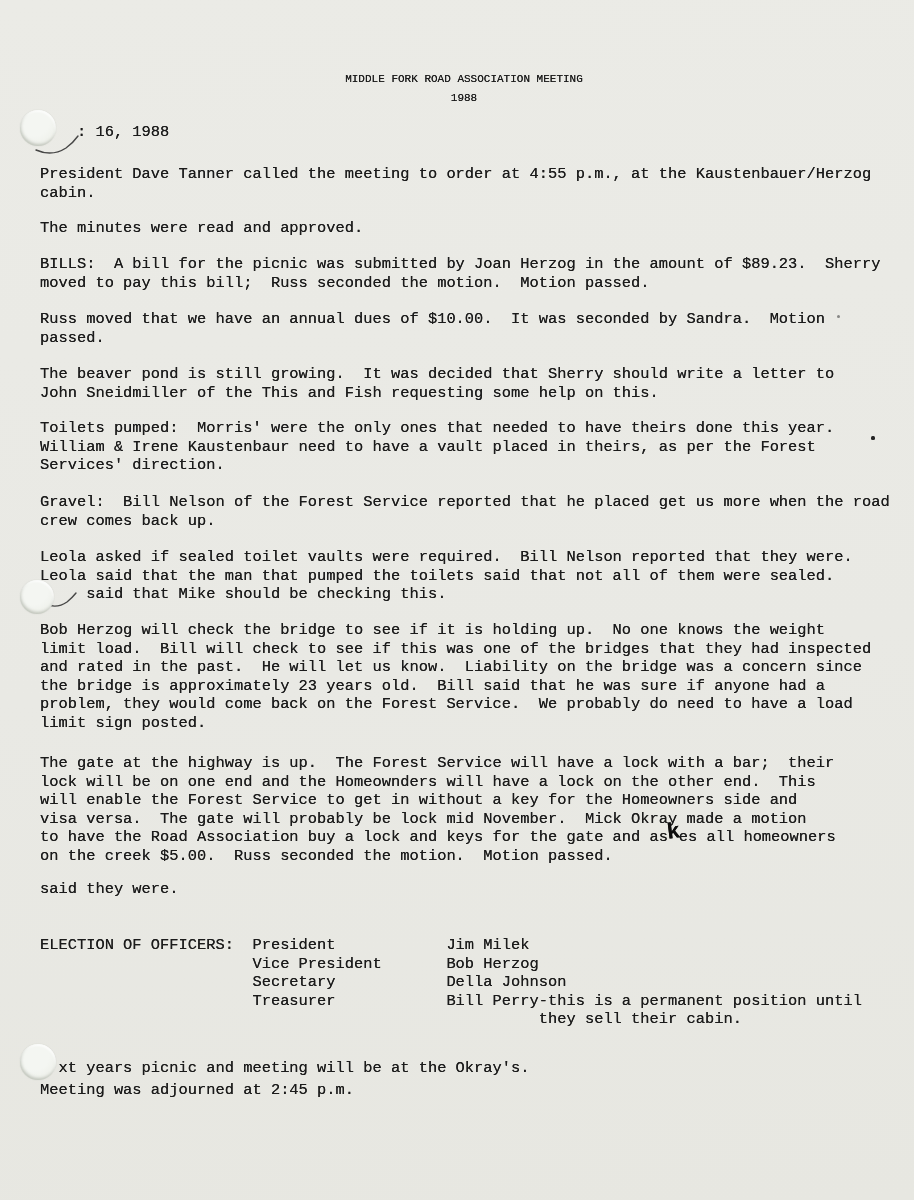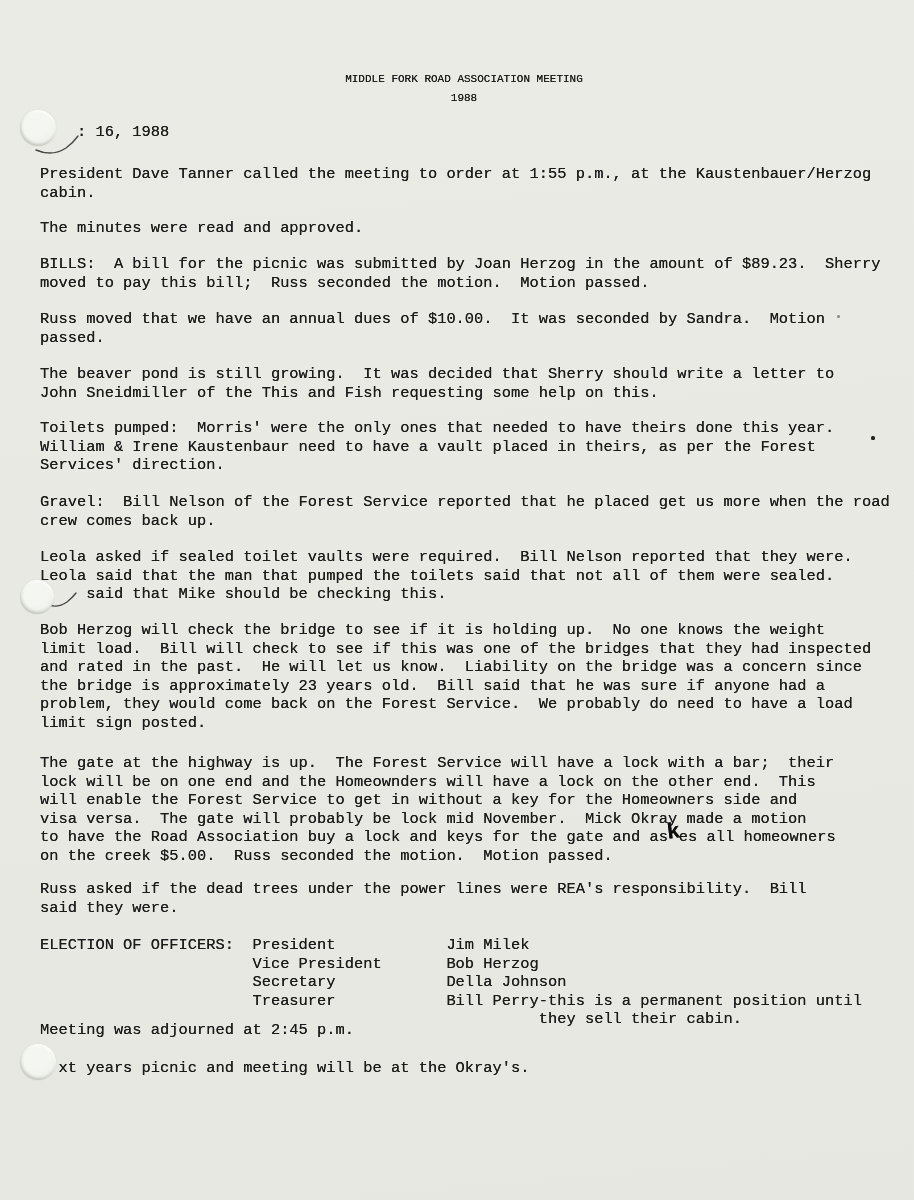--- a/index.html
+++ b/index.html
@@ -55,21 +55,21 @@
   <div class="title-block">
     <div>MIDDLE FORK ROAD ASSOCIATION MEETING</div>
     <div>1988</div>
   </div>
 
   <div class="body-text">
       <div class="para" style="top: 123px;">
         <div class="line">    : 16, 1988</div>
       </div>
       <div class="para" style="top: 165px;">
-        <div class="line">President Dave Tanner called the meeting to order at 1:55 p.m., at the Kaustenbauer/Herzog</div>
+        <div class="line">President Dave Tanner called the meeting to order at 4:55 p.m., at the Kaustenbauer/Herzog</div>
         <div class="line">cabin.</div>
       </div>
       <div class="para" style="top: 219px;">
         <div class="line">The minutes were read and approved.</div>
       </div>
       <div class="para" style="top: 255px;">
         <div class="line">BILLS:  A bill for the picnic was submitted by Joan Herzog in the amount of $89.23.  Sherry</div>
         <div class="line">moved to pay this bill;  Russ seconded the motion.  Motion passed.</div>
       </div>
       <div class="para" style="top: 310px;">
@@ -104,34 +104,33 @@
       </div>
       <div class="para" style="top: 754px;">
         <div class="line">The gate at the highway is up.  The Forest Service will have a lock with a bar;  their</div>
         <div class="line">lock will be on one end and the Homeownders will have a lock on the other end.  This</div>
         <div class="line">will enable the Forest Service to get in without a key for the Homeowners side and</div>
         <div class="line">visa versa.  The gate will probably be lock mid November.  Mick Okray made a motion</div>
         <div class="line"><span>to have the Road Association buy a lock and keys for the gate and as</span><span class="hand-k">k</span><span>es all homeowners</span></div>
         <div class="line">on the creek $5.00.  Russ seconded the motion.  Motion passed.</div>
       </div>
       <div class="para" style="top: 880px;">
-        <div class="line">Russ asked if the dead trees under the power lines were REA's responsibility.  Bill</div>
         <div class="line">said they were.</div>
       </div>
       <div class="para" style="top: 936px;">
         <div class="line">ELECTION OF OFFICERS:  President            Jim Milek</div>
         <div class="line">                       Vice President       Bob Herzog</div>
         <div class="line">                       Secretary            Della Johnson</div>
         <div class="line">                       Treasurer            Bill Perry-this is a permanent position until</div>
         <div class="line">                                                      they sell their cabin.</div>
       </div>
       <div class="para" style="top: 1046px; margin-top: 13px;">
         <div class="line">  xt years picnic and meeting will be at the Okray's.</div>
       </div>
-      <div class="para" style="top: 1021px;">
+      <div class="para" style="top: 1081px;">
         <div class="line">Meeting was adjourned at 2:45 p.m.</div>
       </div>
     </div>
 
   <svg class="pen-frag" style="left:30px;top:130px;" width="60" height="32" viewBox="0 0 60 32">
     <path d="M6,20 Q22,27 36,18 Q43,13 48,6" fill="none" stroke="#2a2a2a" stroke-width="1.4" stroke-linecap="round" opacity="0.85"></path>
   </svg>
   <svg class="pen-frag" style="left:40px;top:588px;" width="46" height="26" viewBox="0 0 46 26">
     <path d="M5,16 Q17,21 27,14 Q32,10 36,5" fill="none" stroke="#2a2a2a" stroke-width="1.4" stroke-linecap="round" opacity="0.85"></path>
   </svg>

